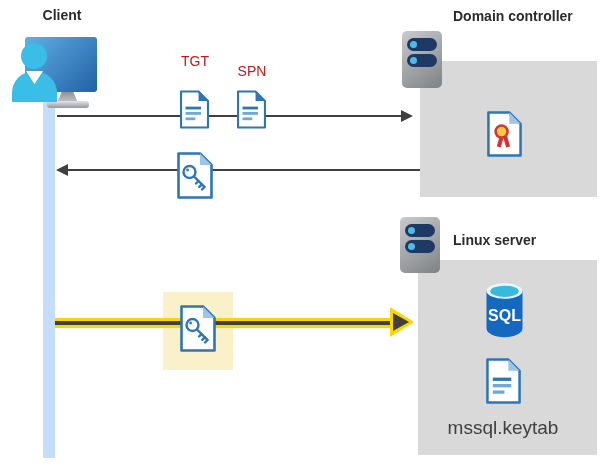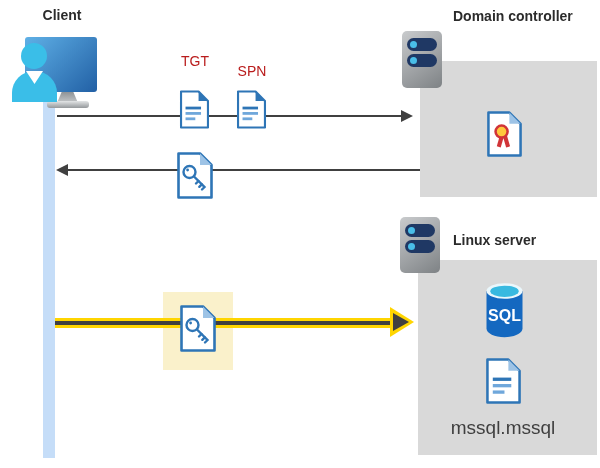--- a/index.html
+++ b/index.html
@@ -179,15 +179,15 @@
   </svg>
 
   <svg class="abs" style="left:485px; top:357px;" width="37" height="48" viewBox="0 0 38 49">
     <path class="doc-page" d="M2.5 2.5 H24 L35.5 14 V46.5 H2.5 Z"></path>
     <path class="doc-fold-light" d="M24 2.5 V14 H35.5 Z"></path>
     <rect class="doc-line-a" x="8" y="21" width="19" height="3.4"></rect>
     <rect class="doc-line-b" x="8" y="27.6" width="19" height="3.4"></rect>
     <rect class="doc-line-b" x="8" y="34.2" width="12" height="3.4"></rect>
   </svg>
 
-  <div class="lbl lbl-keytab" style="left:428px; top:417px; width:150px;">mssql.mssql</div>
+  <div class="lbl lbl-keytab" style="left:428px; top:417px; width:150px;">mssql.keytab</div>
 
 </div>
 
 </body></html>

